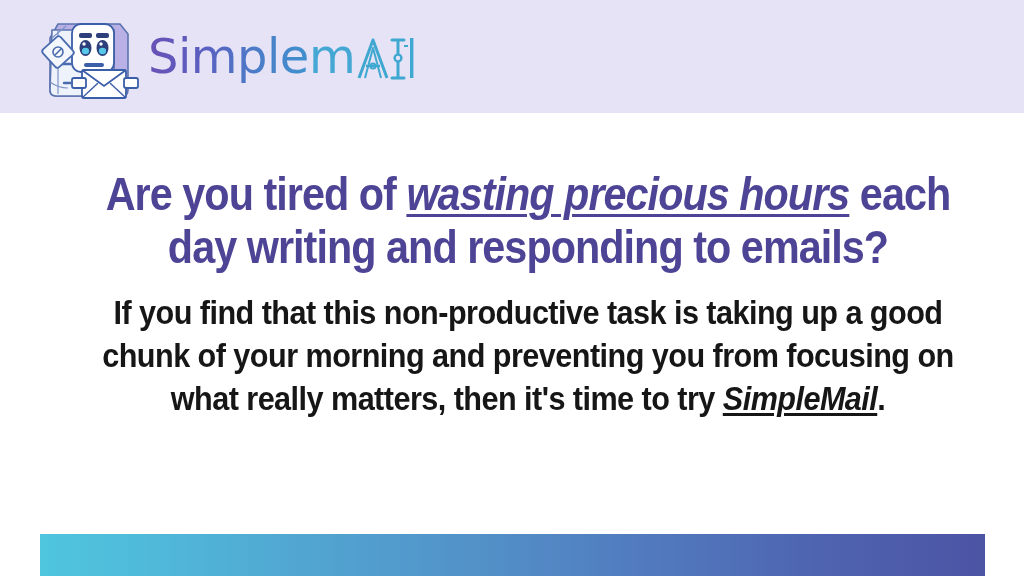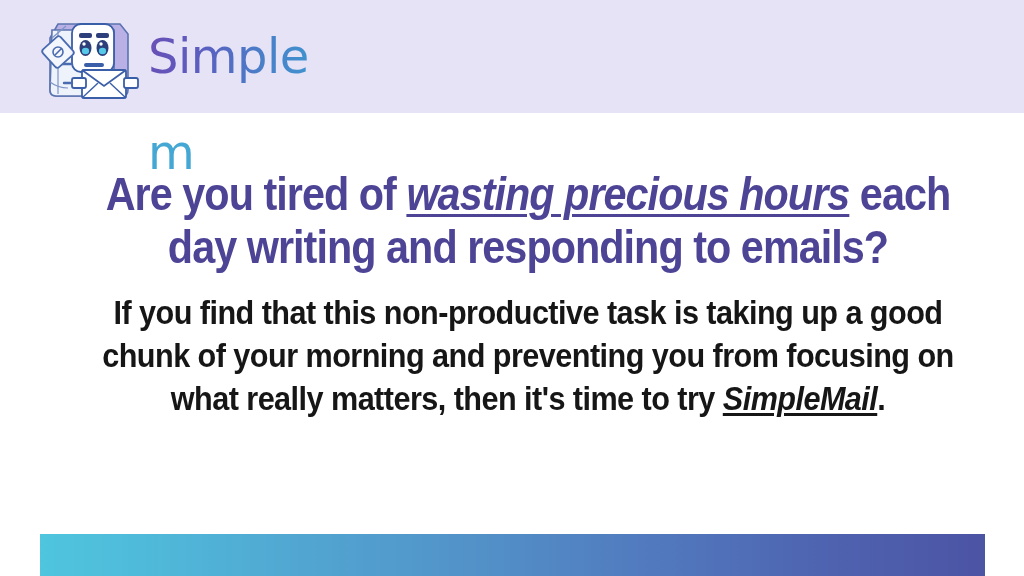--- a/index.html
+++ b/index.html
@@ -38,21 +38,20 @@
     width: 112px;
     height: 96px;
     flex: 0 0 auto;
   }
 
   .wordmark {
     display: flex;
     align-items: baseline;
     height: 96px;
     line-height: 96px;
-    flex-direction: column;
   }
 
   .wordmark-simple {
     font-family: "DejaVu Sans", sans-serif;
     font-size: 48px;
     font-weight: 400;
     letter-spacing: -0.5px;
     background: linear-gradient(95deg, #6a4fb5 0%, #5a5fc0 35%, #4a7fc8 70%, #3f93cf 100%);
     -webkit-background-clip: text;
     background-clip: text;

